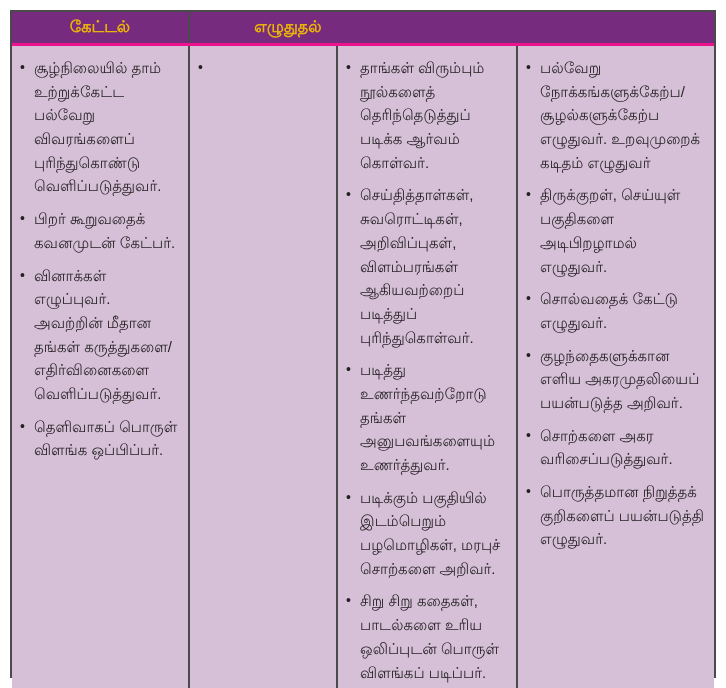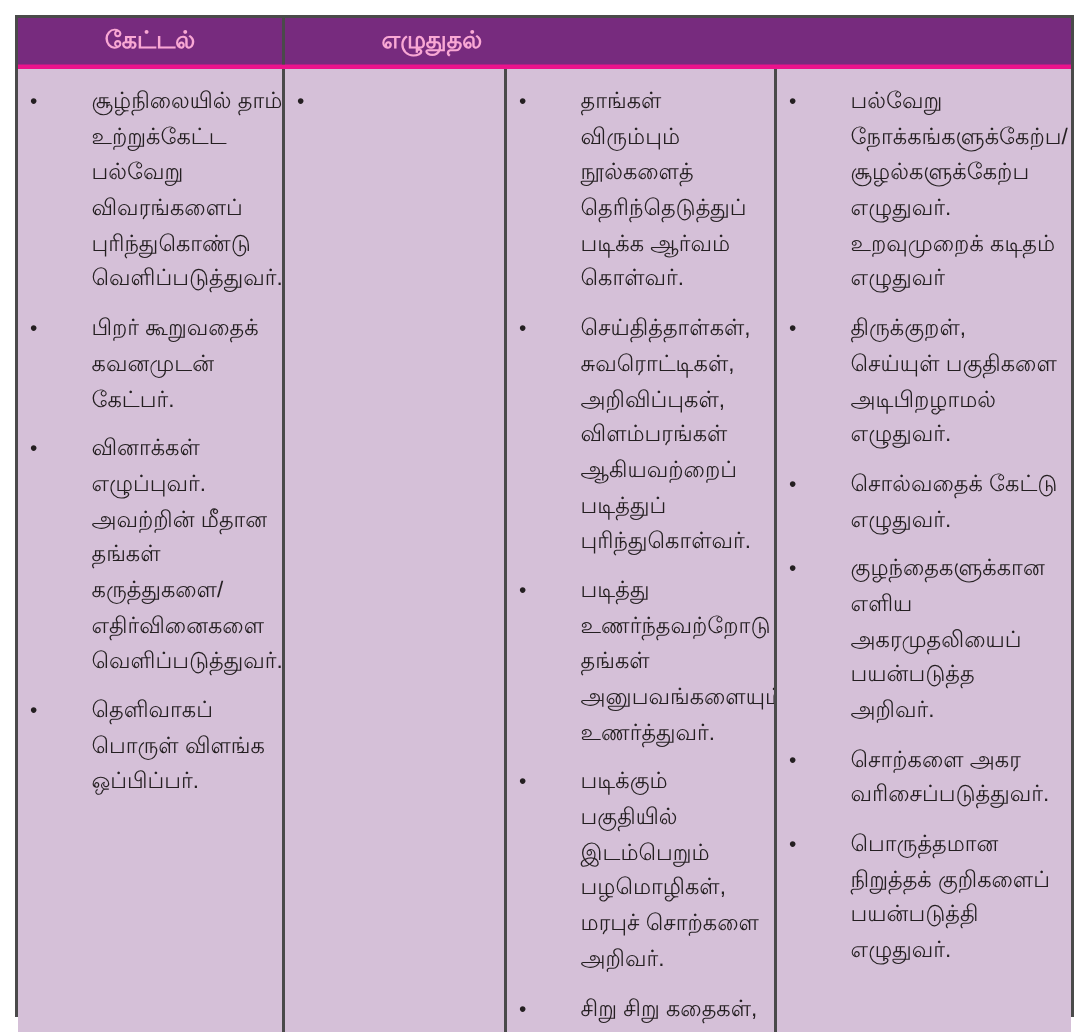--- a/index.html
+++ b/index.html
@@ -24,21 +24,21 @@
   .header-row {
     display: flex;
     flex: 0 0 34px;
     background: #772b7e;
     border-bottom: 3px solid #ec138c;
   }
   .hcell {
     display: flex;
     align-items: center;
     justify-content: center;
-    color: #f9a8d4;
+    color: #eab308;
     font-weight: bold;
     font-size: 16px;
     border-right: 2px solid #4a4a4a;
   }
   .hcell:last-child { border-right: none; }
   .body-row {
     display: flex;
     flex: 1 1 auto;
   }
   .bcell {
@@ -62,21 +62,21 @@
     font-size: 15px;
     line-height: 1.58;
     margin-bottom: 9px;
   }
   .bullet {
     flex: 0 0 14px;
     color: #241f21;
     font-size: 14px;
     line-height: 1.7;
   }
-  .item-text { flex: 1 1 auto; margin-left: 27px; }
+  .item-text { flex: 1 1 auto; }
 </style>
 </head>
 <body>
 
 <div class="page">
   <div class="table">
 
     <div class="header-row">
       <div class="hcell col0">கேட்டல்</div>
       <div class="hcell col3">எழுதுதல்</div>

